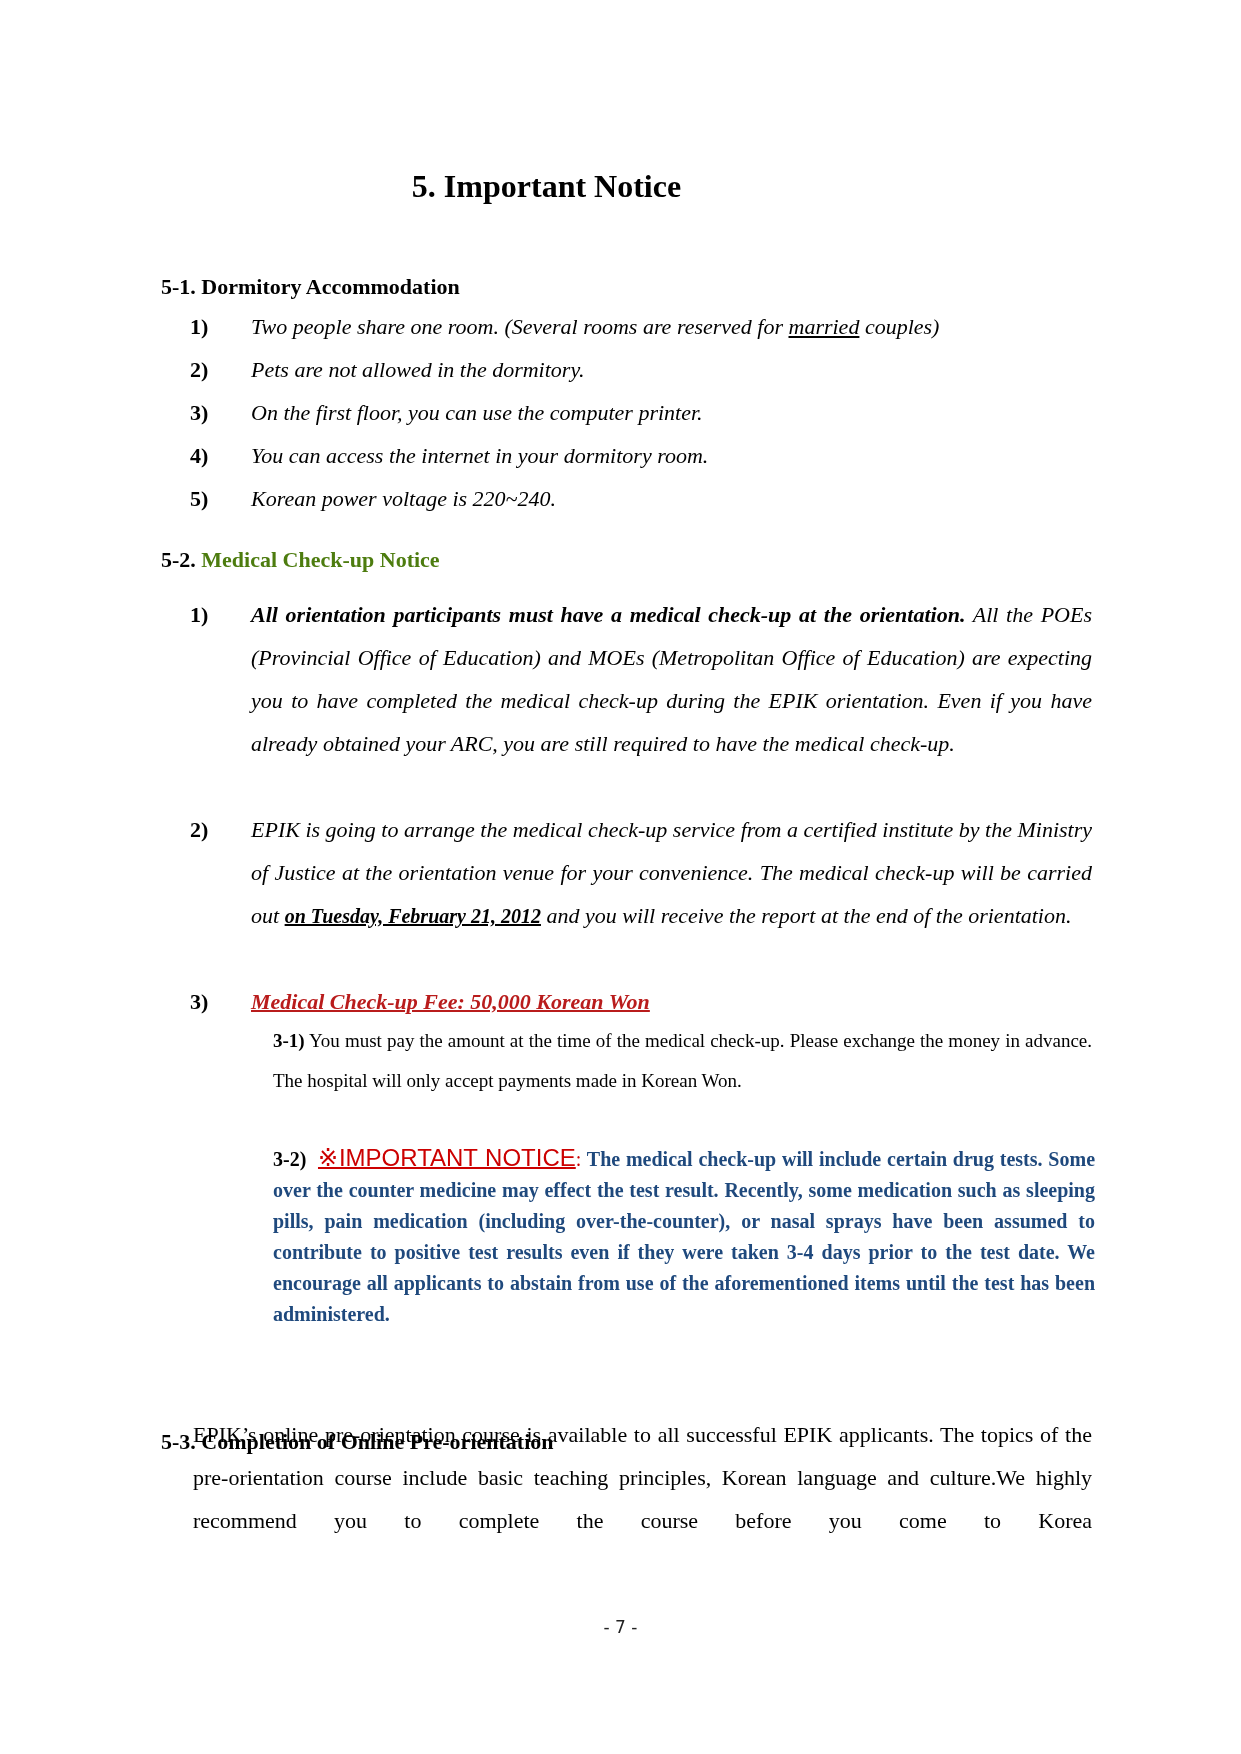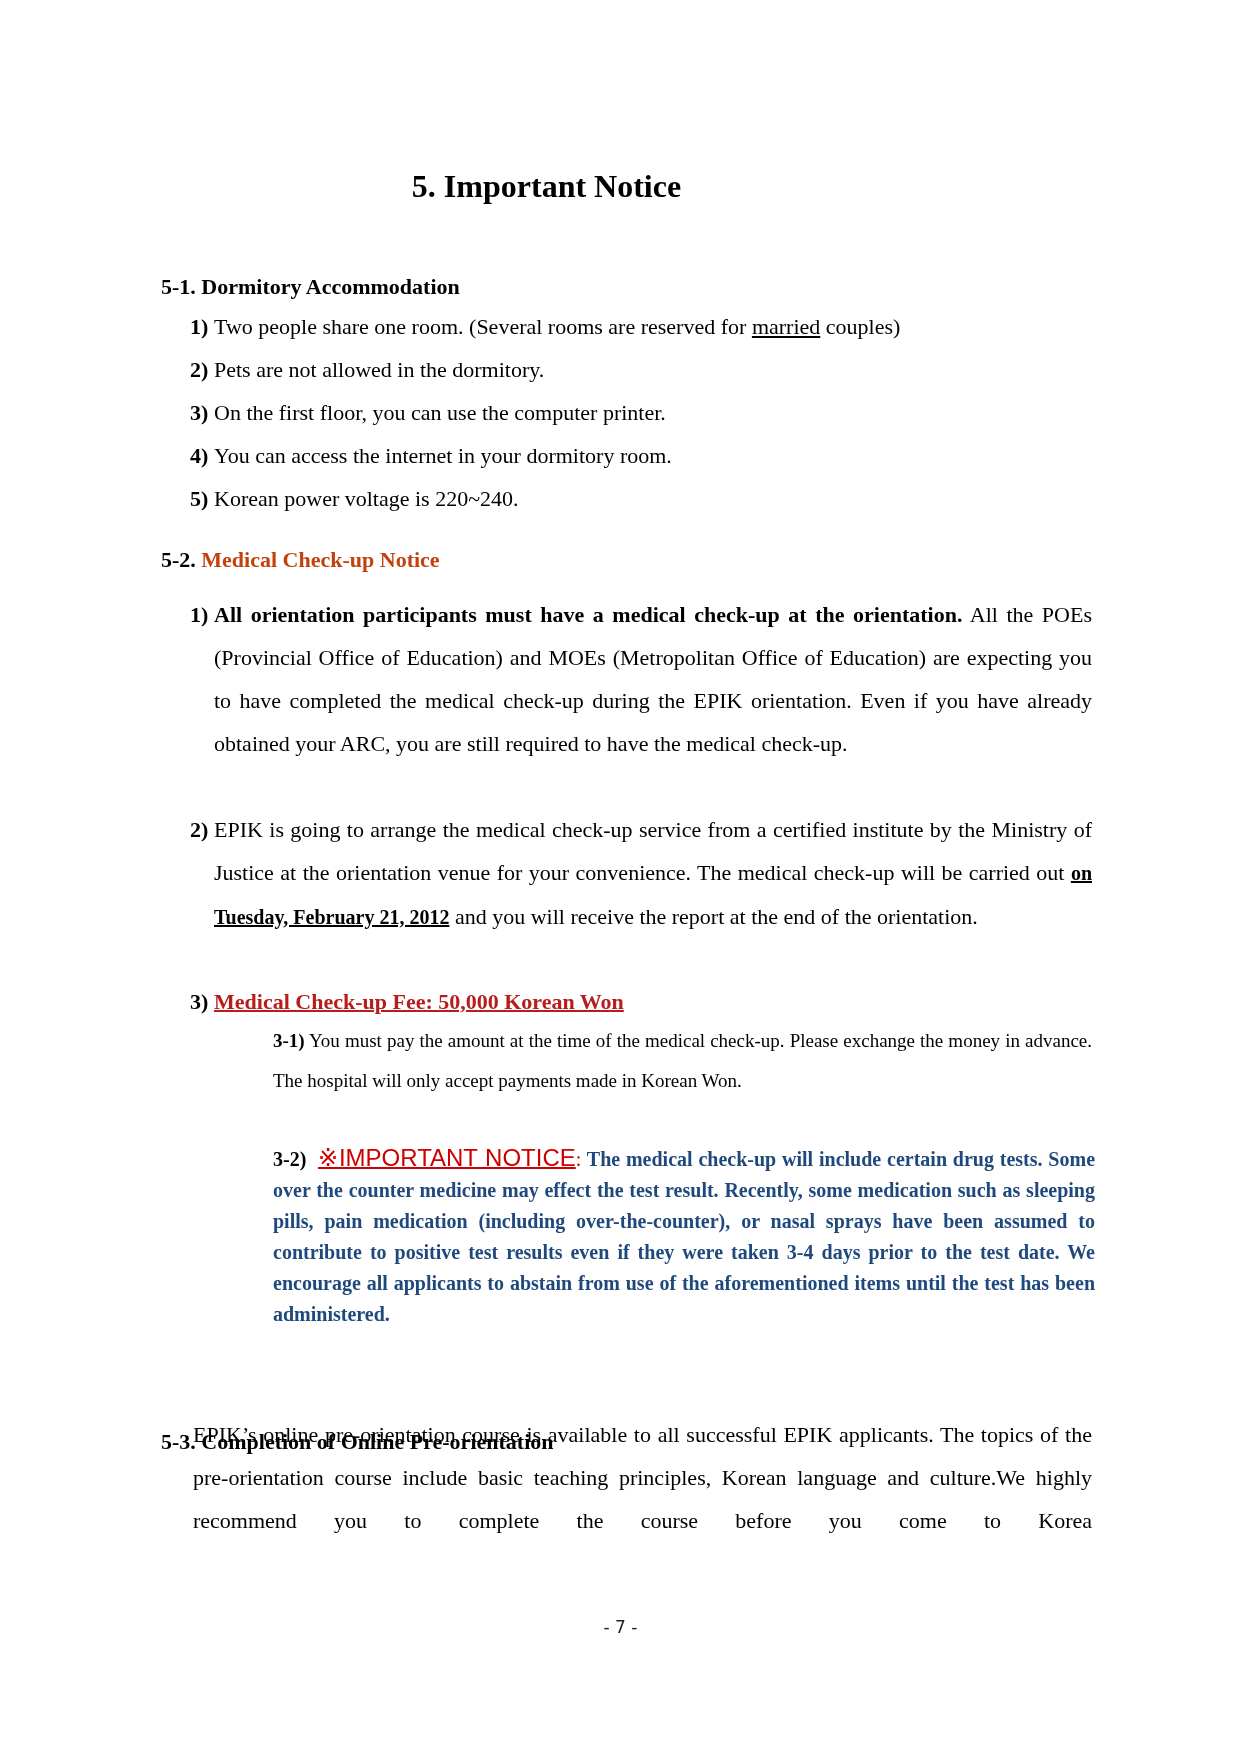--- a/index.html
+++ b/index.html
@@ -1,24 +1,24 @@
 <!DOCTYPE html>
 <html><head>
 <meta charset="utf-8">
 <style>
   html, body { margin: 0; padding: 0; background: #ffffff; }
   body { width: 1241px; height: 1754px; position: relative; overflow: hidden;
          font-family: "Liberation Serif", "DejaVu Serif", serif; color: #000; }
   .abs { position: absolute; }
   .title { left: 0; width: 1093px; top: 168px; text-align: center; font-size: 32px; font-weight: bold; }
   .sec-h { left: 161px; font-size: 22px; font-weight: bold; white-space: nowrap; }
-  .red { color: #c2410c; }
+  .red { color: #4d7c0f; }
   .row { position: absolute; left: 190px; width: 902px; font-size: 22px; line-height: 43px; }
   .num { position: absolute; left: 0; top: 0; font-weight: bold; }
-  .txt { margin-left: 24px; text-align: justify; text-align-last: left; }
+  .txt { margin-left: 61px; text-align: justify; text-align-last: left; font-style: italic; }
   .bold { font-weight: bold; }
   .u { text-decoration: underline; }
   .date { font-weight: bold; text-decoration: underline; text-decoration-thickness: 2px; font-size: 20px; }
   .fee { color: #b91c1c; font-weight: bold; text-decoration: underline; text-decoration-thickness: 2px; }
   .sub { position: absolute; left: 273px; width: 819px; font-size: 19px; line-height: 40px; text-align: justify; text-align-last: left; }
   .sub-blue { position: absolute; left: 273px; width: 822px; font-size: 20px; line-height: 31px; font-weight: bold; color: #1f497d; text-align: justify; text-align-last: left; }
   .sub-lbl { font-weight: bold; color: #000; margin-top: 9px; }
   .imp { font-family: "Liberation Sans", "DejaVu Sans", sans-serif; font-weight: normal; color: #cc0000; text-decoration: underline; text-decoration-thickness: 2px; font-size: 24px; }
   .para { position: absolute; left: 193px; width: 899px; font-size: 22px; line-height: 43px; text-align: justify; text-align-last: justify; }
   .pagenum { left: 0; width: 1241px; top: 1617px; text-align: center; font-family: "DejaVu Sans", sans-serif; font-size: 17px; color: #222; }

